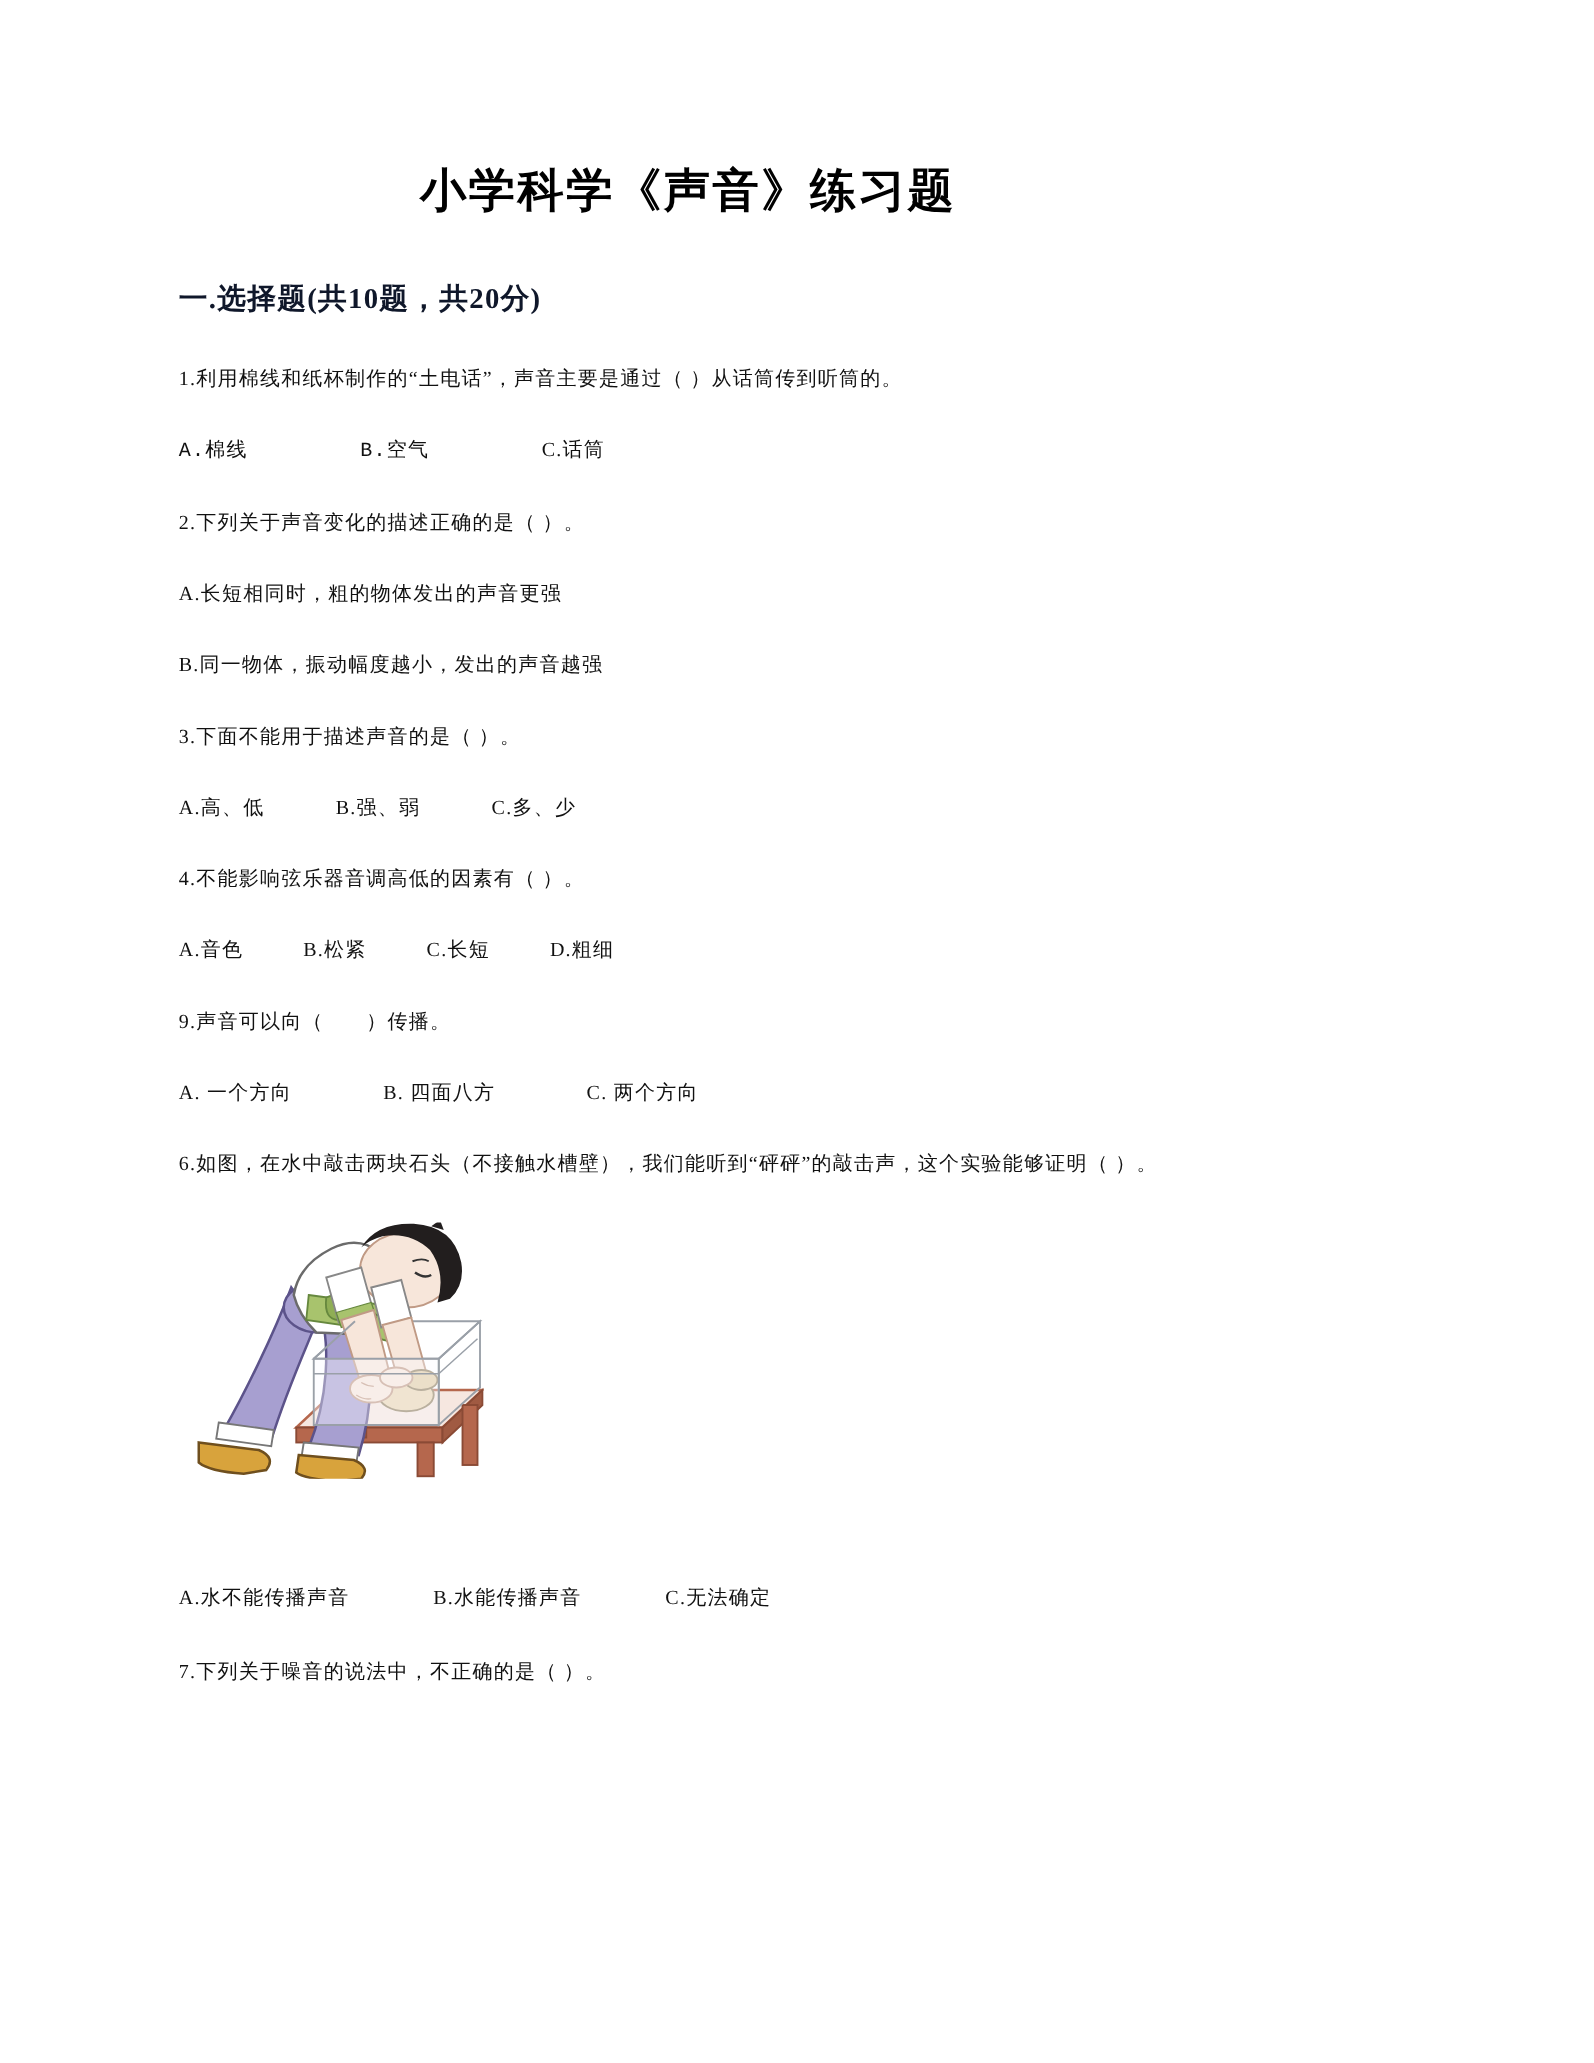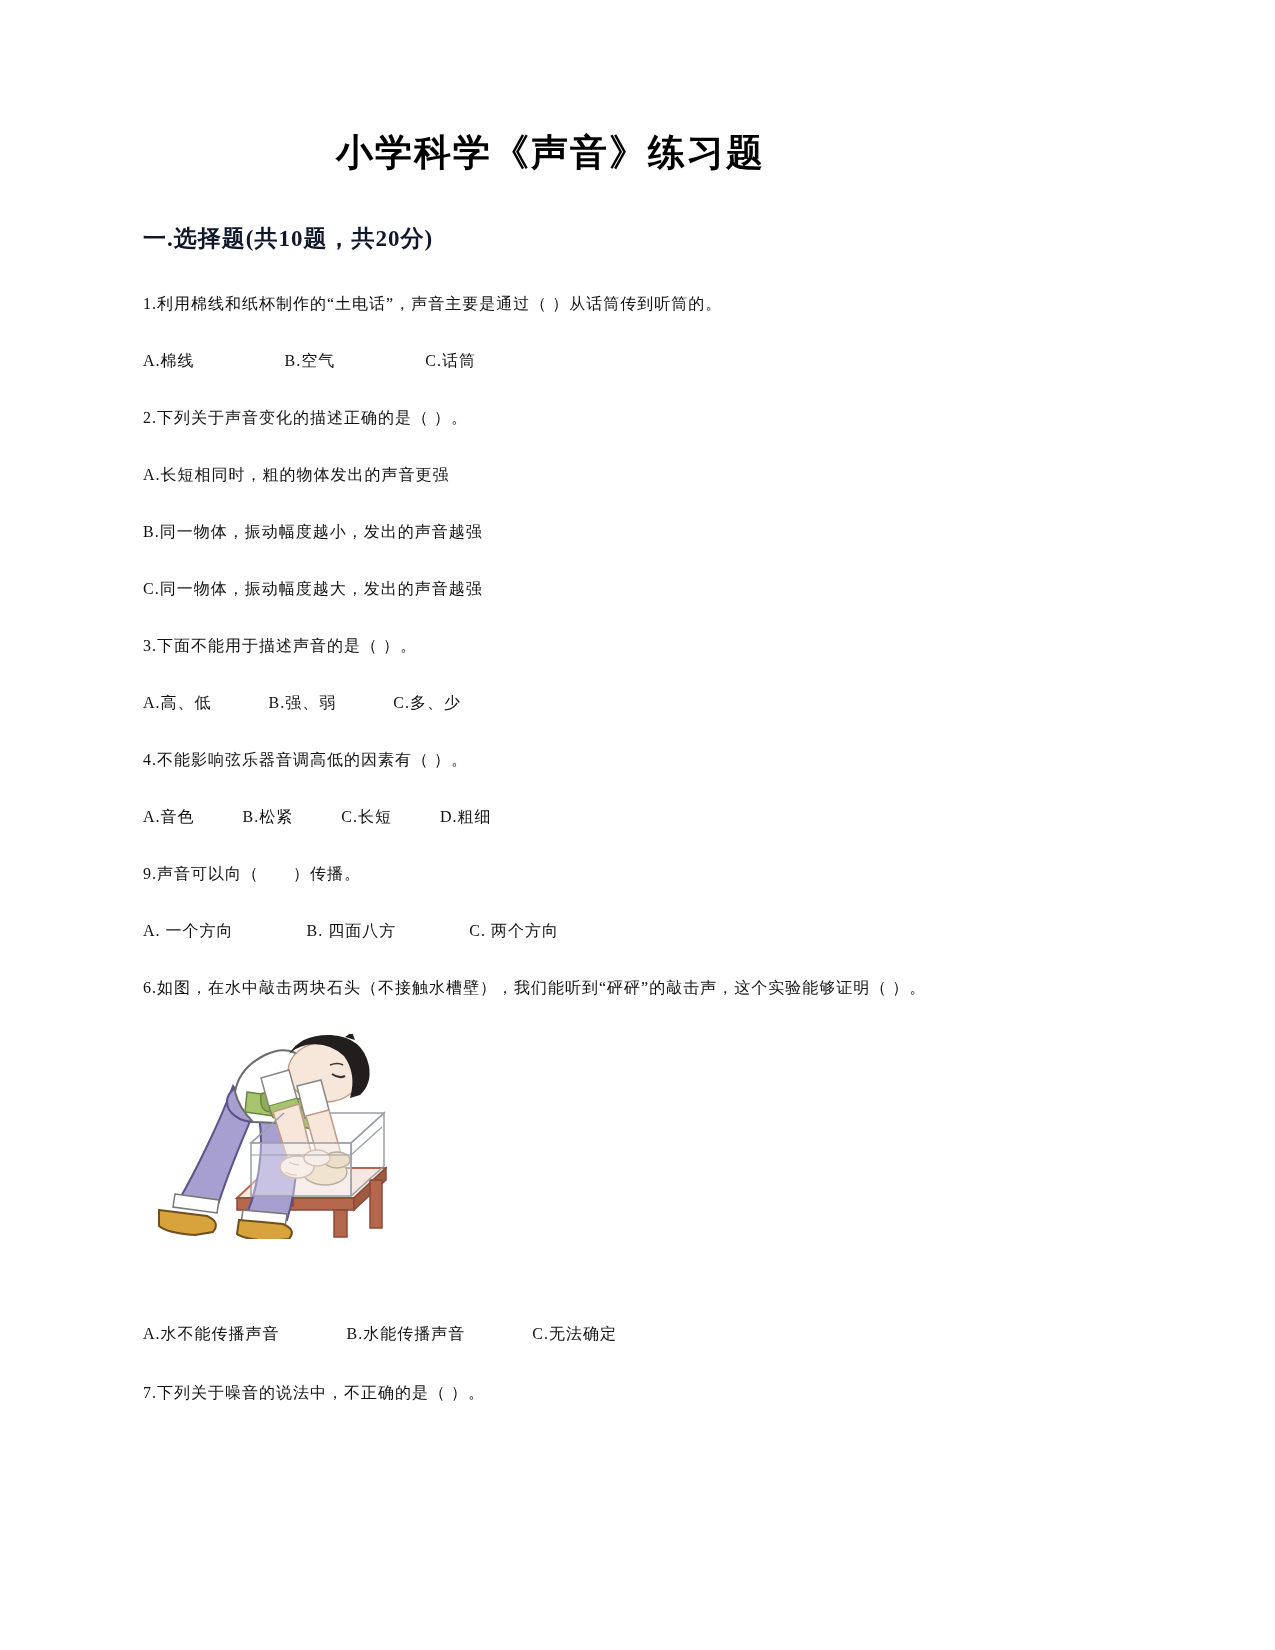--- a/index.html
+++ b/index.html
@@ -32,21 +32,21 @@
     margin-bottom: 32px;
     color: #0f172a;
   }
   .para {
     font-size: 16px;
     line-height: 33px;
     letter-spacing: 1px;
     margin: 0 0 24px 0;
   }
   .opts span { display: inline-block; }
-  .gap-85  span:not(:last-child) { margin-right: 85px; }
+  .gap-85  span:not(:last-child) { margin-right: 85px; font-family: Liberation Mono, monospace; }
   .gap-52  span:not(:last-child) { margin-right: 52px; }
   .gap-43  span:not(:last-child) { margin-right: 43px; }
   .gap-68  span:not(:last-child) { margin-right: 68px; }
   .gap-62  span:not(:last-child) { margin-right: 62px; }
   .q6-stem { max-width: 920px; margin-top: 21px; }
   .figure-block { margin: 30px 0 74px 6px; }
   .q7-stem { margin-top: 26px; }
 </style>
 </head>
 <body>
@@ -65,21 +65,20 @@
         <span>A.棉线</span>
         <span>B.空气</span>
         <span>C.话筒</span>
       </p>
     </div>
 
     <div>
       <p class="para">2.下列关于声音变化的描述正确的是（ ）。</p>
       <p class="para">A.长短相同时，粗的物体发出的声音更强</p>
       <p class="para">B.同一物体，振动幅度越小，发出的声音越强</p>
-      <p class="para">C.同一物体，振动幅度越大，发出的声音越强</p>
     </div>
 
     <div>
       <p class="para">3.下面不能用于描述声音的是（  ）。</p>
       <p class="para opts gap-52">
         <span>A.高、低</span>
         <span>B.强、弱</span>
         <span>C.多、少</span>
       </p>
     </div>

